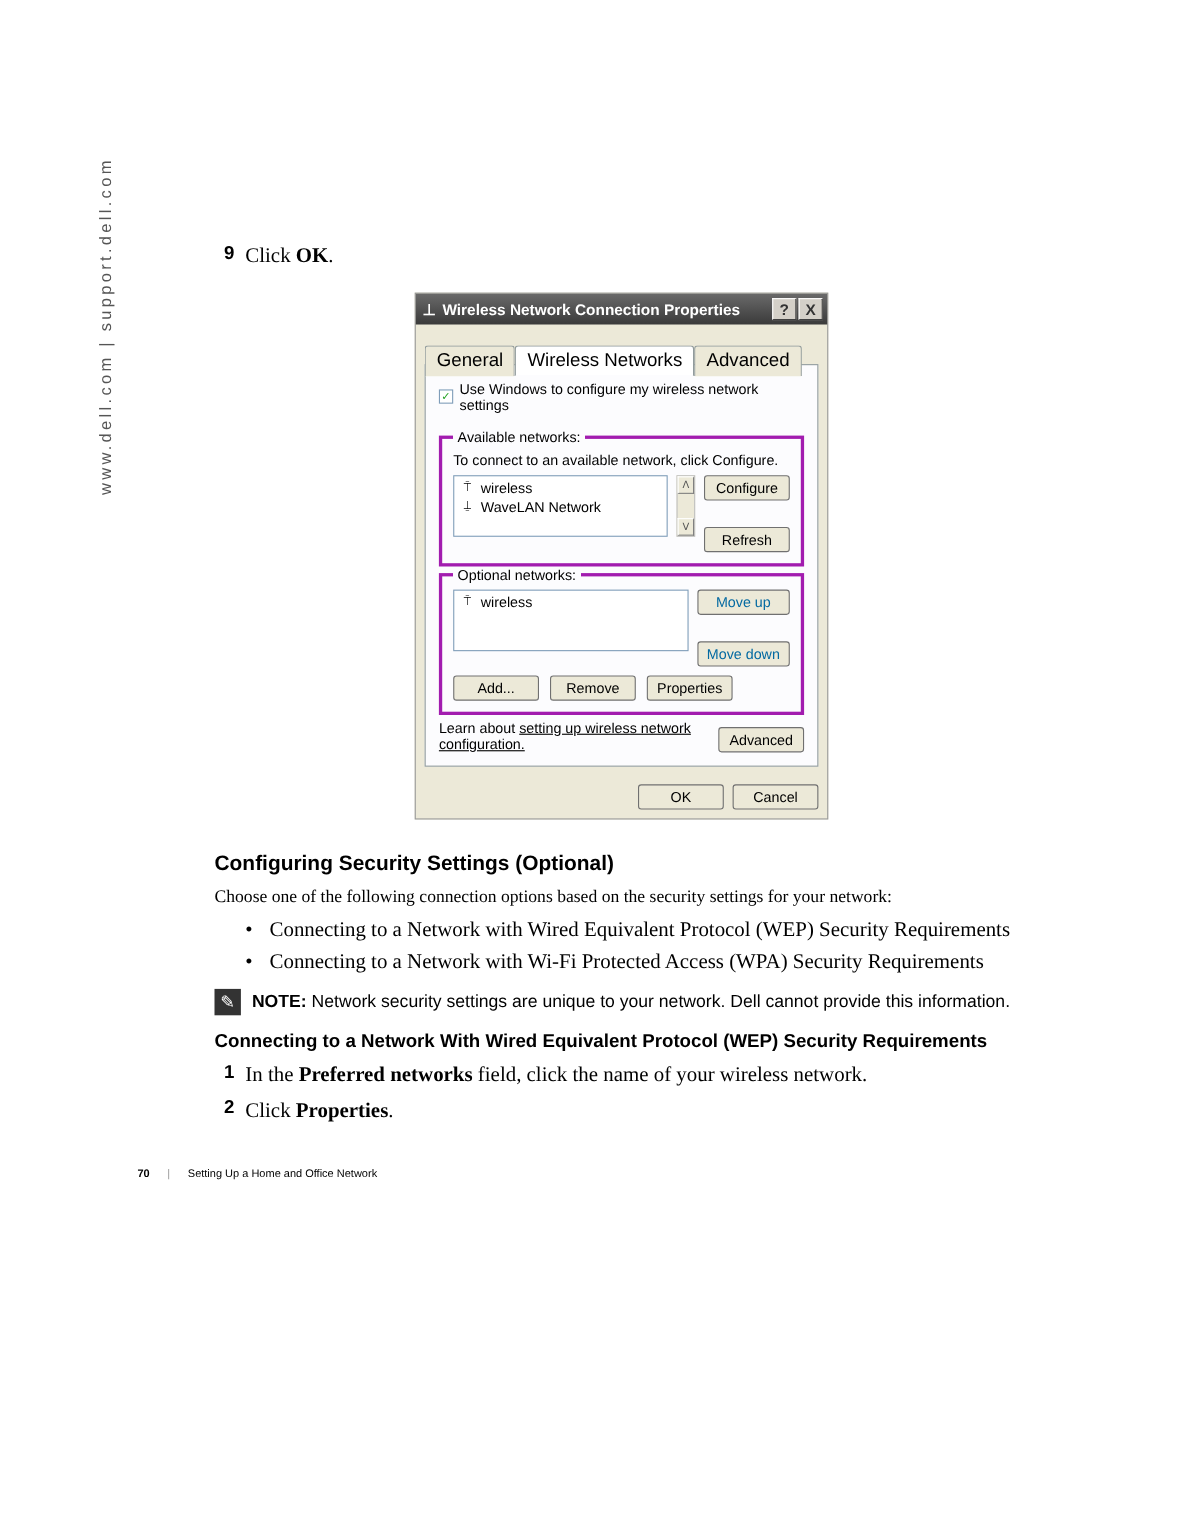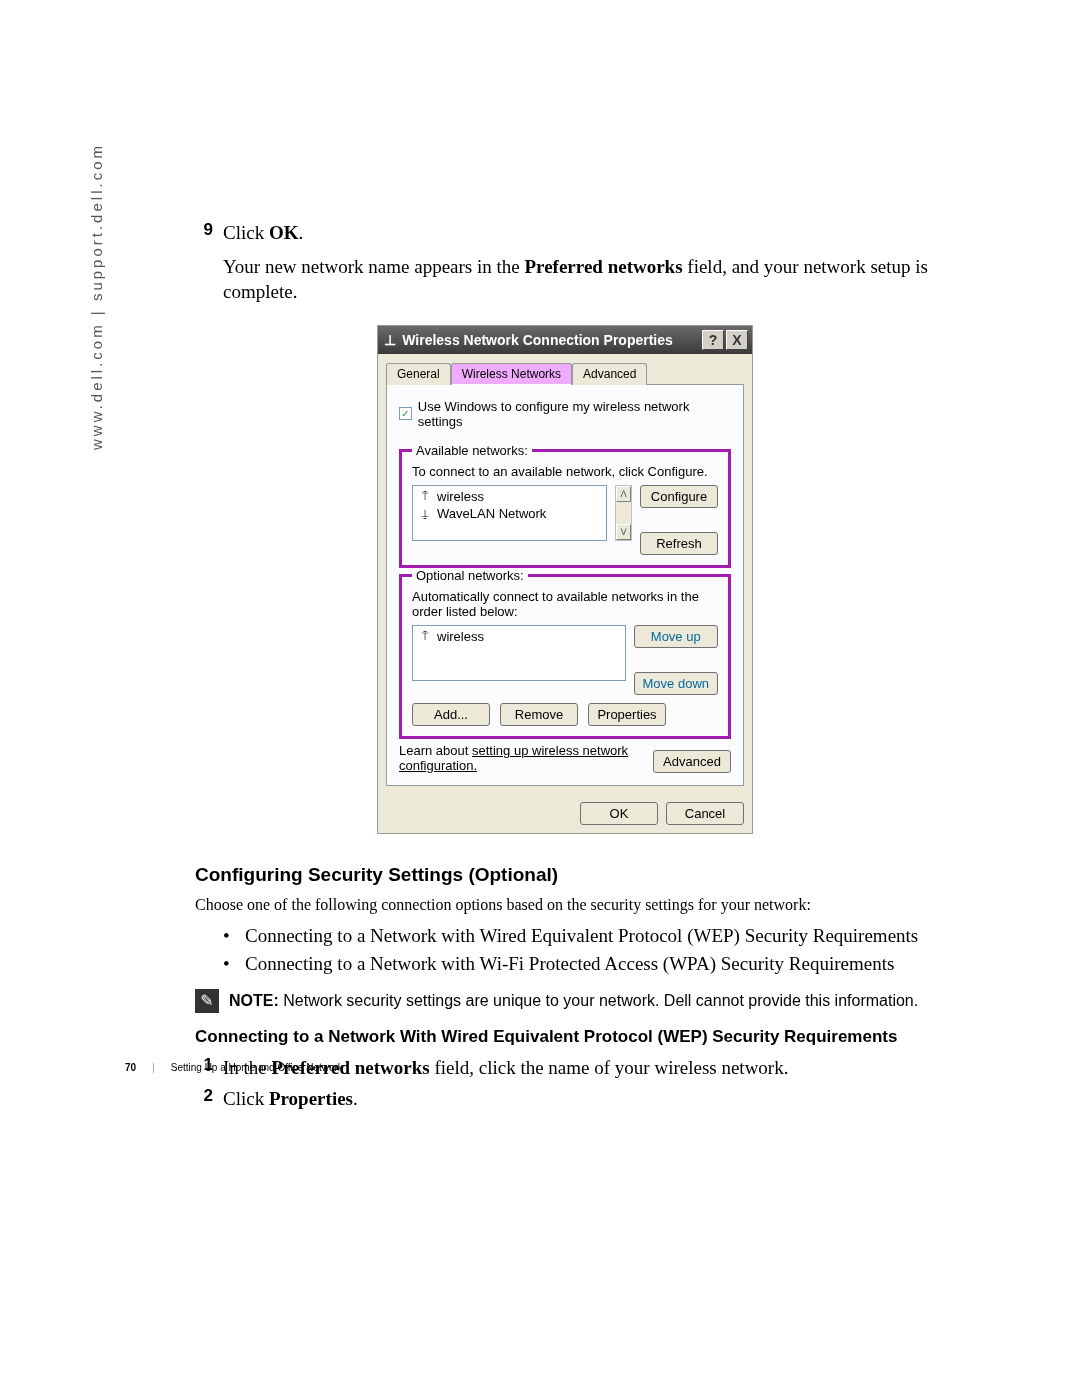--- a/index.html
+++ b/index.html
@@ -96,26 +96,26 @@
     display: flex;
     padding: 8px 8px 0 8px;
     gap: 0;
   }
   .tab {
     padding: 3px 10px;
     border: 1px solid #919b9c;
     border-bottom: none;
     background: #ece9d8;
     border-radius: 3px 3px 0 0;
-    font-size: 12px;
+    font-size: 17px;
     position: relative;
-    top: 1px;
+    top: 11px;
   }
   .tab.active {
-    background: #f0abfc;
+    background: #ffffff;
     z-index: 2;
     border-bottom: 1px solid #fcfcfe;
   }
   .tab-panel {
     margin: 0 8px 8px 8px;
     border: 1px solid #919b9c;
     background: #fcfcfe;
     padding: 14px 12px 12px 12px;
   }
   .checkbox-row {
@@ -318,23 +318,20 @@
 
 <div class="content">
 
   <div class="step-line">
     <div class="step-num">9</div>
     <div class="step-text">
       <span>Click </span><span class="bold">OK</span><span>.</span>
     </div>
   </div>
 
-  <div class="para">
-    <span>Your new network name appears in the </span><span class="bold">Preferred networks</span><span> field, and your network setup is complete.</span>
-  </div>
 
   <div class="dialog">
     <div class="titlebar">
       <span class="titlebar-icon">⊥</span>
       <span class="titlebar-text">Wireless Network Connection Properties</span>
       <div class="titlebar-btn">?</div>
       <div class="titlebar-btn">X</div>
     </div>
     <div class="tabs">
       <div class="tab">General</div>
@@ -367,21 +364,20 @@
           </div>
           <div class="btn-col">
             <div class="win-btn">Configure</div>
             <div class="win-btn">Refresh</div>
           </div>
         </div>
       </fieldset>
 
       <fieldset>
         <legend>Optional networks:</legend>
-        <div class="group-desc">Automatically connect to available networks in the order listed below:</div>
         <div class="net-row">
           <div class="pref-list">
             <div class="net-item">
               <span class="net-icon">⍑</span>
               <span>wireless</span>
             </div>
           </div>
           <div class="btn-col">
             <div class="win-btn disabled">Move up</div>
             <div class="win-btn disabled">Move down</div>

